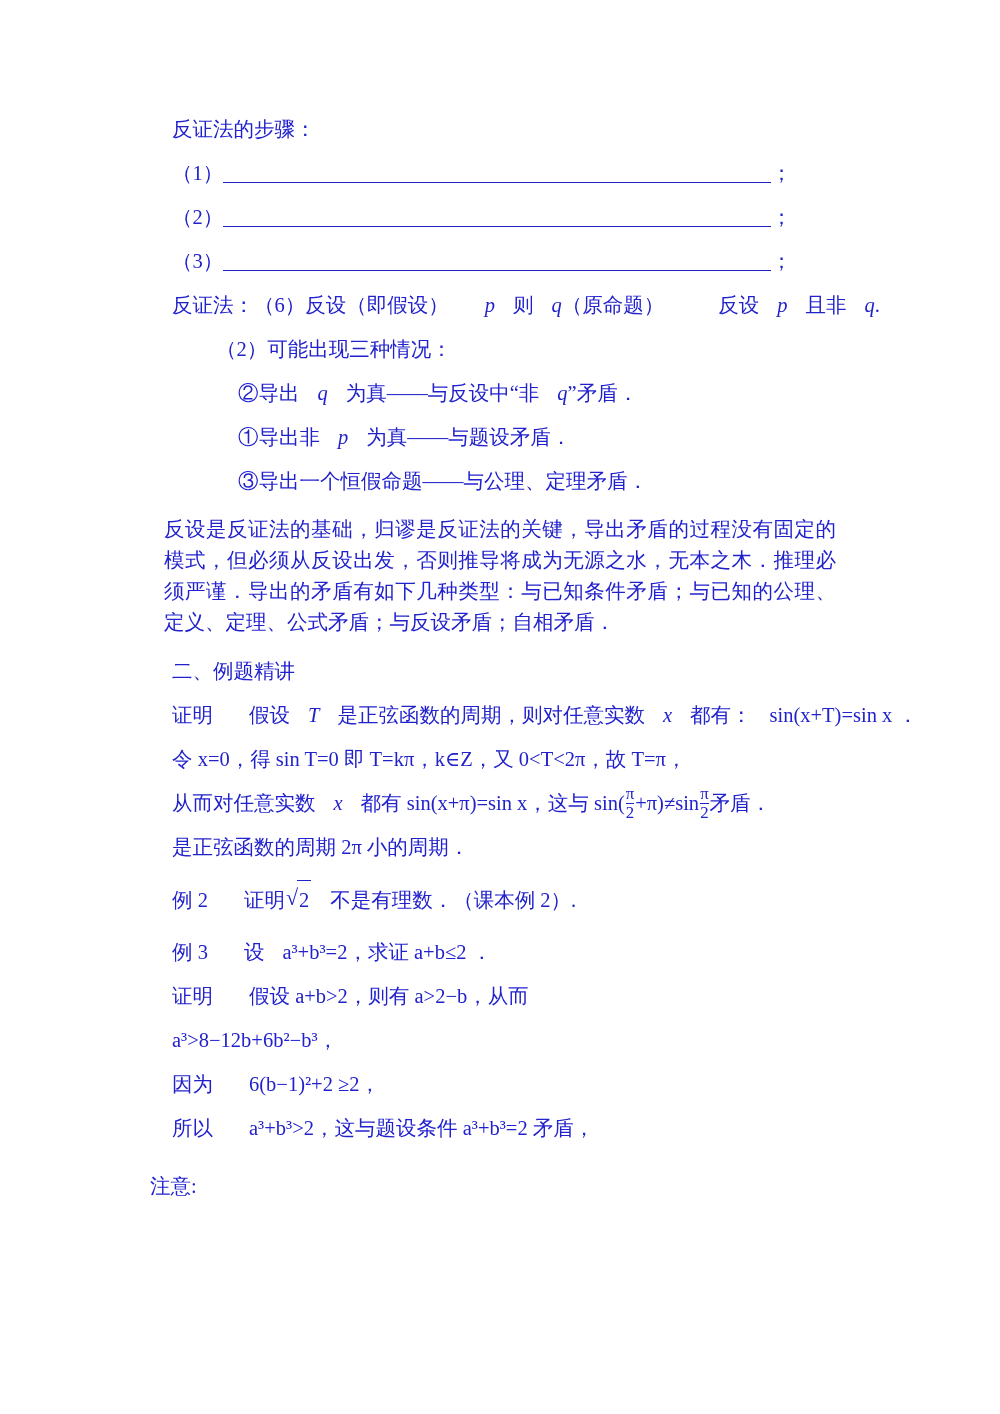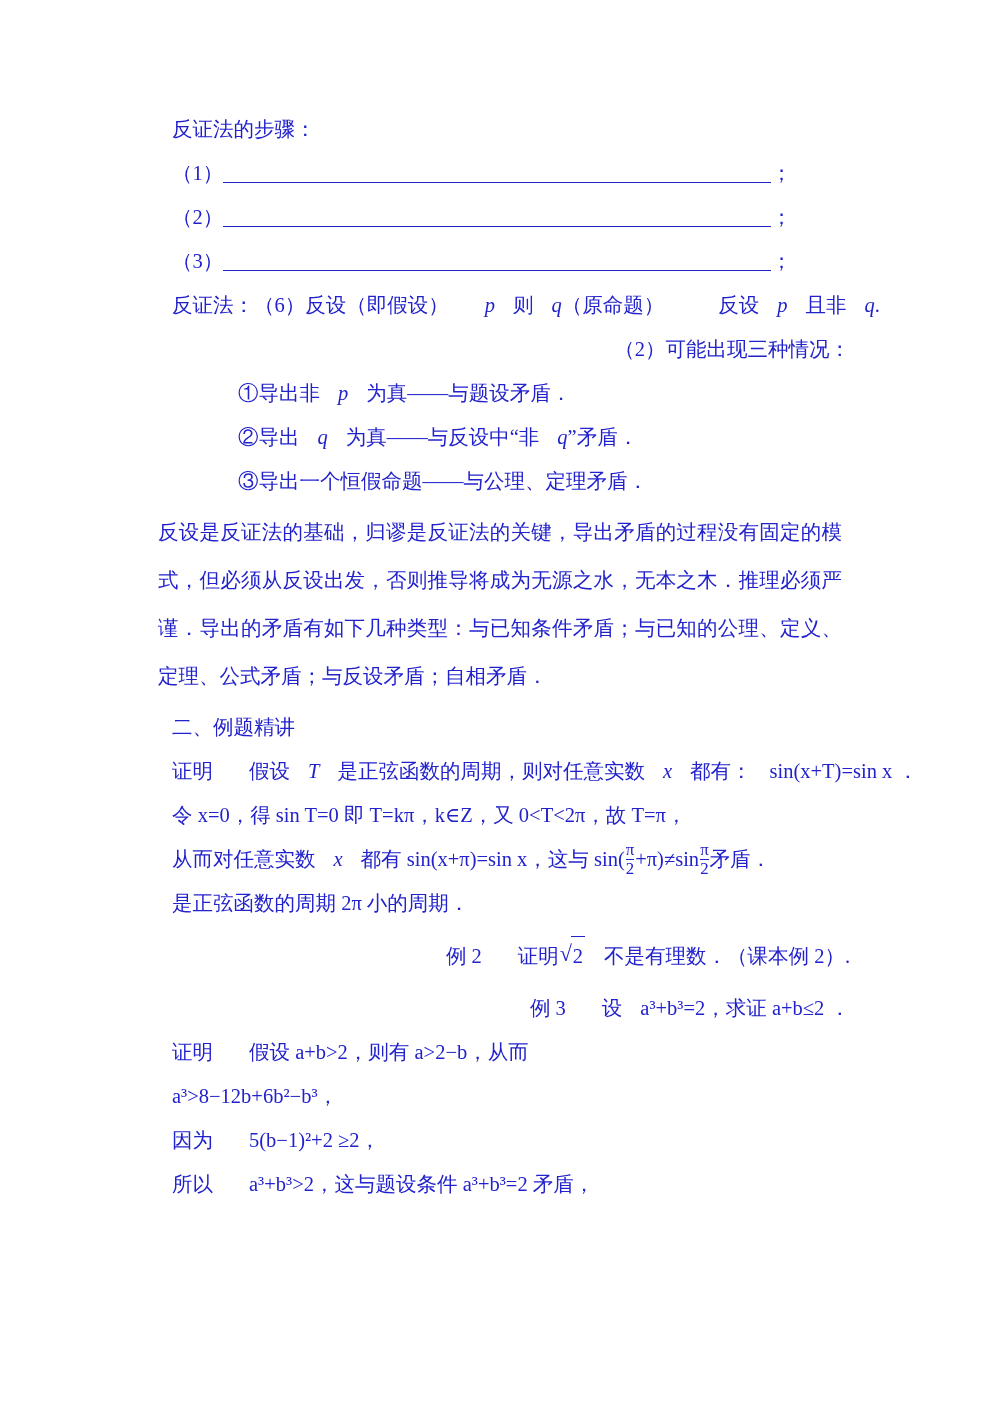--- a/index.html
+++ b/index.html
@@ -20,44 +20,44 @@
     height: 1414px;
     box-sizing: border-box;
     padding: 110px 150px 0 150px;
   }
   .line {
     color: #2222cc;
     font-size: 20.5px;
     line-height: 38px;
     white-space: nowrap;
   }
-  .indent2 { margin-left: 66px; text-align: right; }
+  .indent2 { margin-left: 66px; }
   .indent3 { margin-left: 88px; }
   .indent-small { margin-left: 22px; }
   .gap-top-s { margin-top: 6px; }
-  .gap-top-m { margin-top: 14px; text-align: right; }
+  .gap-top-m { margin-top: 14px; }
   .gap-top-l { margin-top: 20px; }
 
   .blankline {
     display: inline-block;
     border-bottom: 1.2px solid #2222cc;
     height: 20px;
     vertical-align: -3px;
   }
   .bl-1 { width: 548px; }
   .bl-2 { width: 548px; }
   .bl-3 { width: 548px; }
 
   .para {
     color: #2222cc;
     font-size: 20.5px;
-    line-height: 48px;
+    line-height: 31px;
     text-align: justify;
     text-justify: inter-ideograph;
-    margin: 8px;
+    margin: 14px;
   }
 
   i.v { font-style: italic; font-family: "Liberation Serif", serif; }
   .sp { display: inline-block; width: 18px; }
   .sp-l { display: inline-block; width: 36px; }
   .sp-xl { display: inline-block; width: 54px; }
 
   
   .sqrt {
     display: inline-block;
@@ -109,25 +109,25 @@
     <span>（3）</span><span class="blankline bl-3"></span><span>；</span>
   </div>
 
   <div class="line indent-small gap-top-s">
     <span>反证法：（6）反设（即假设）</span><span class="sp-l"></span><i class="v">p</i><span class="sp"></span><span>则</span><span class="sp"></span><i class="v">q</i><span>（原命题）</span><span class="sp-xl"></span><span>反设</span><span class="sp"></span><i class="v">p</i><span class="sp"></span><span>且非</span><span class="sp"></span><i class="v">q</i><span>.</span>
   </div>
 
   <div class="line indent2 gap-top-s">（2）可能出现三种情况：</div>
 
   <div class="line indent3 gap-top-s">
-    <span>①导出非</span><span class="sp"></span><i class="v">p</i><span class="sp"></span><span>为真——与题设矛盾．</span>
+    <span>②导出</span><span class="sp"></span><i class="v">q</i><span class="sp"></span><span>为真——与反设中“非</span><span class="sp"></span><i class="v">q</i><span>”矛盾．</span>
   </div>
 
   <div class="line indent3 gap-top-s">
-    <span>②导出</span><span class="sp"></span><i class="v">q</i><span class="sp"></span><span>为真——与反设中“非</span><span class="sp"></span><i class="v">q</i><span>”矛盾．</span>
+    <span>①导出非</span><span class="sp"></span><i class="v">p</i><span class="sp"></span><span>为真——与题设矛盾．</span>
   </div>
 
   <div class="line indent3 gap-top-s">③导出一个恒假命题——与公理、定理矛盾．</div>
 
   <p class="para gap-top-m">反设是反证法的基础，归谬是反证法的关键，导出矛盾的过程没有固定的模式，但必须从反设出发，否则推导将成为无源之水，无本之木．推理必须严谨．导出的矛盾有如下几种类型：与已知条件矛盾；与已知的公理、定义、定理、公式矛盾；与反设矛盾；自相矛盾．</p>
 
   <div class="line indent-small gap-top-s">二、例题精讲</div>
 
 
   <div class="line indent-small gap-top-s">
@@ -151,22 +151,23 @@
   </div>
 
   <div class="line indent-small gap-top-s">
     <span>证明</span><span class="sp-l"></span><span>假设 a+b&gt;2，则有 a&gt;2−b，从而</span>
   </div>
 
   <div class="line indent-small gap-top-s">a³&gt;8−12b+6b²−b³，</div>
 
 
   <div class="line indent-small gap-top-s">
-    <span>因为</span><span class="sp-l"></span><span>5(b−1)²+2 ≥2，</span>
+    <span>因为</span><span class="sp-l"></span><span>6(b−1)²+2 ≥2，</span>
   </div>
 
   <div class="line indent-small gap-top-s">
     <span>所以</span><span class="sp-l"></span><span>a³+b³&gt;2，这与题设条件 a³+b³=2 矛盾，</span>
   </div>
 
 
+  <div class="line gap-top-l">注意:</div>
 
 </div>
 
 </body></html>

